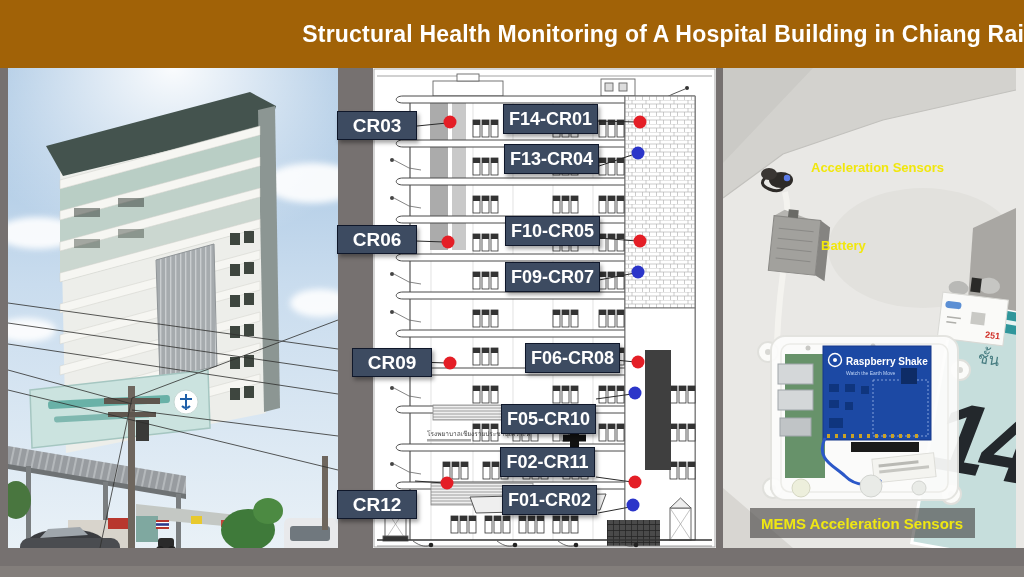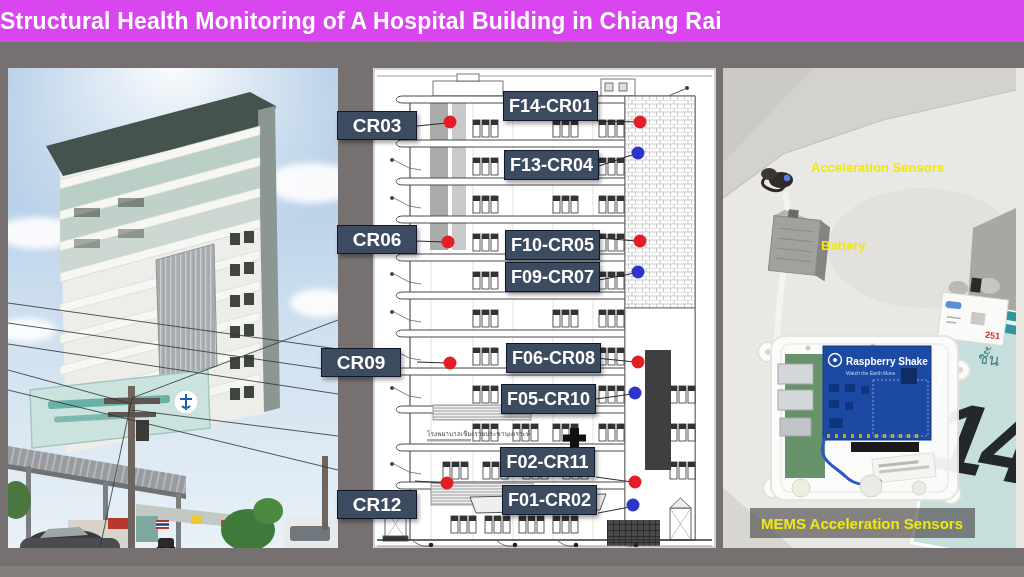--- a/index.html
+++ b/index.html
@@ -1,19 +1,19 @@
 <!DOCTYPE html>
 <html><head>
 <meta charset="utf-8">
 <style>
   html,body{margin:0;padding:0}
   body{width:1024px;height:577px;background:#767170;position:relative;overflow:hidden;
        font-family:"Liberation Sans",sans-serif}
-  .titlebar{position:absolute;left:0;top:0;width:1024px;height:42px;background:#d946ef;
-            display:flex;align-items:center;justify-content:flex-start;z-index:10}
+  .titlebar{position:absolute;left:0;top:0;width:1024px;height:68px;background:#a16207;
+            display:flex;align-items:center;justify-content:flex-end;z-index:10}
   .titlebar h1{margin:0;color:#fff;font-size:23px;font-weight:bold;letter-spacing:.2px}
   .bottom-strip{position:absolute;left:0;top:566px;width:1024px;height:11px;background:#837E7B;z-index:1}
   .panel{position:absolute;top:68px;height:480px;overflow:hidden;z-index:5}
   .panel.left{left:8px;width:330px}
   .panel.middle{left:373px;width:343px;background:#7dd3fc}
   .panel.right{left:723px;width:311px;background:#E9E8E5}
   svg{display:block}
   .overlay{position:absolute;left:0;top:0;width:1024px;height:577px;z-index:40;pointer-events:none}
   .slabel{position:absolute;z-index:50;background:#3D4B61;border:1px solid #0f172a;color:#fff;
           display:flex;align-items:center;justify-content:center;font-weight:bold;
@@ -470,24 +470,24 @@
   <g fill="#2B35C9">
     <circle cx="638" cy="153" r="6.5"></circle>
     <circle cx="638" cy="272" r="6.5"></circle>
     <circle cx="635" cy="393" r="6.5"></circle>
     <circle cx="633" cy="505" r="6.5"></circle>
   </g>
 </svg>
 
 <div class="slabel cr" style="left:337px;top:111px">CR03</div>
 <div class="slabel cr" style="left:337px;top:225px">CR06</div>
-<div class="slabel cr" style="left:321px;top:348px">CR09</div>
+<div class="slabel cr" style="left:352px;top:348px">CR09</div>
 <div class="slabel cr" style="left:337px;top:490px">CR12</div>
-<div class="slabel fl" style="left:503px;top:91px">F14-CR01</div>
-<div class="slabel fl" style="left:504px;top:150px">F13-CR04</div>
-<div class="slabel fl" style="left:505px;top:230px">F10-CR05</div>
+<div class="slabel fl" style="left:503px;top:104px">F14-CR01</div>
+<div class="slabel fl" style="left:504px;top:144px">F13-CR04</div>
+<div class="slabel fl" style="left:505px;top:216px">F10-CR05</div>
 <div class="slabel fl" style="left:505px;top:262px">F09-CR07</div>
-<div class="slabel fl" style="left:506px;top:343px">F06-CR08</div>
-<div class="slabel fl" style="left:501px;top:384px">F05-CR10</div>
+<div class="slabel fl" style="left:525px;top:343px">F06-CR08</div>
+<div class="slabel fl" style="left:501px;top:404px">F05-CR10</div>
 <div class="slabel fl" style="left:500px;top:447px">F02-CR11</div>
 <div class="slabel fl" style="left:502px;top:485px">F01-CR02</div>
 
 <div class="bottom-strip"></div>
 
 </body></html>

